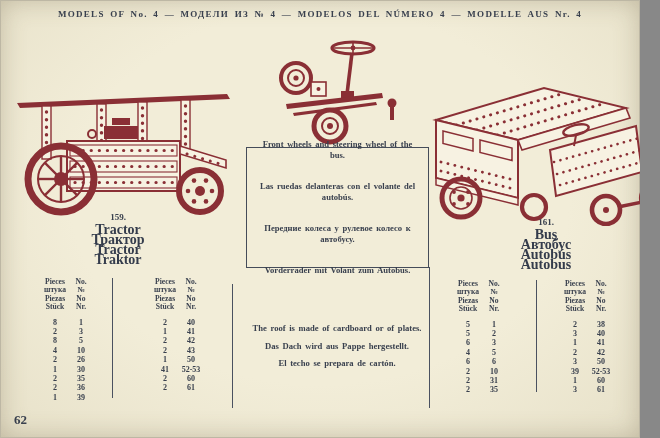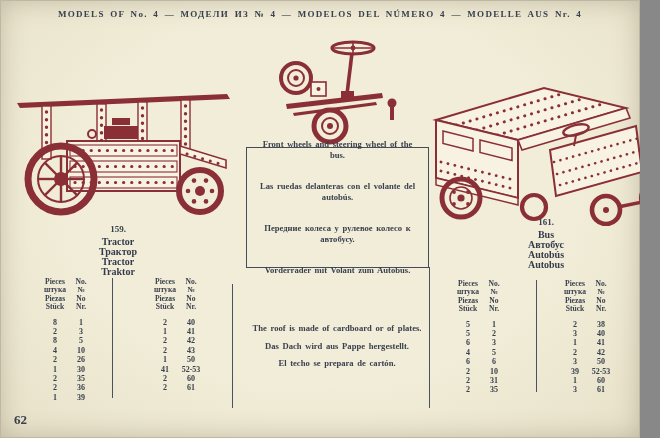--- a/index.html
+++ b/index.html
@@ -10,21 +10,21 @@
     font-family:"Liberation Serif","DejaVu Serif",serif;
     color:var(--ink);
   }
   .header{
     position:absolute;top:9px;left:0;right:0;text-align:center;
     font-size:9px;font-weight:bold;letter-spacing:1.3px;word-spacing:2px;color:var(--ink);
   }
   .illus{position:absolute;}
   .model-label{position:absolute;text-align:center;font-weight:bold;}
   .model-number{font-size:9px;margin-bottom:3px;}
-  .model-names{font-size:10px;line-height:10px;white-space:pre-line;color:#343c4c;}
+  .model-names{font-size:14px;line-height:10px;white-space:pre-line;color:#343c4c;}
   .text-box{
     position:absolute;left:246px;top:147px;width:183px;height:121px;
     border:1.5px solid #454c59;box-sizing:border-box;
     display:flex;flex-direction:column;justify-content:center;gap:12px;
   }
   .text-box p, .bottom-text p{
     margin:4.5px 8px;text-align:center;font-size:8.6px;font-weight:bold;
     line-height:10.5px;word-spacing:1.5px;
   }
   .bottom-text{position:absolute;left:244px;top:316px;width:186px;}
@@ -161,21 +161,21 @@
           <circle cx="26" cy="130" r="1.9"></circle>
       </g>
       <circle cx="106" cy="133" r="12" stroke-width="4.2"></circle>
       <circle cx="178" cy="136" r="14" stroke-width="4.6"></circle>
       <circle cx="178" cy="136" r="3" fill="#8a2f35" stroke="none"></circle>
       <line x1="190" y1="133" x2="224" y2="126" stroke-width="3.4"></line>
       <circle cx="226" cy="124" r="13" stroke-width="4.2"></circle>
     </g>
   </svg>
 
-  <div class="model-label" style="left:68px;top:224px;width:100px">
+  <div class="model-label" style="left:68px;top:212px;width:100px">
     <div class="model-number">159.</div>
     <div class="model-names">Tractor
 Трактор
 Tractor
 Traktor</div>
   </div>
   <div class="model-label" style="left:496px;top:217px;width:100px">
     <div class="model-number">161.</div>
     <div class="model-names">Bus
 Автобус

